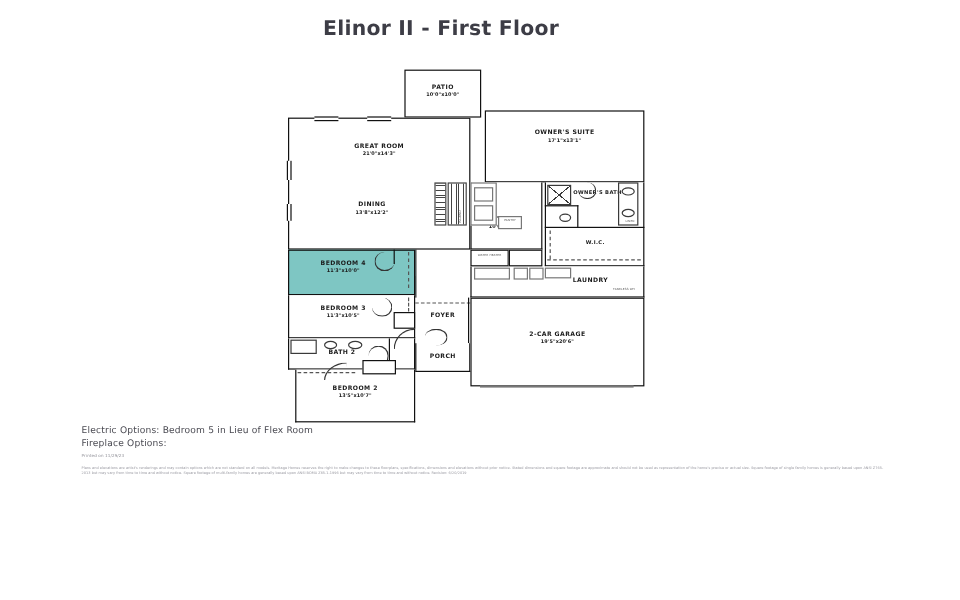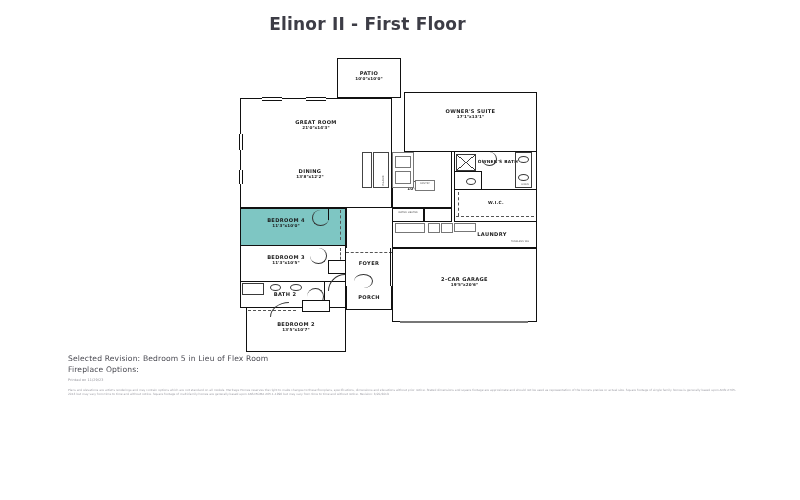--- a/index.html
+++ b/index.html
@@ -343,21 +343,21 @@
       <span class="dim">13'5"x10'7"</span>
     </div>
     <div class="swing tl" style="left:38px; top:250px; width:18px; height:14px;"></div>
     <div class="room thin" style="left:70px; top:248px; width:28px; height:12px;"></div>
     <div class="wall dash-h" style="left:16px; top:258px; width:48px;"></div>
 
   </div>
 
   <div id="options">
     <div class="optline">
-      <span>Selected Revision:</span>
+      <span>Electric Options:</span>
       <span>Bedroom 5 in Lieu of Flex Room</span>
     </div>
     <div class="optline">
       <span>Fireplace Options:</span>
     </div>
   </div>
 
   <div id="printed">Printed on 11/29/23</div>
 
   <div id="disclaimer">Plans and elevations are artist's renderings and may contain options which are not standard on all models. Meritage Homes reserves the right to make changes to these floorplans, specifications, dimensions and elevations without prior notice. Stated dimensions and square footage are approximate and should not be used as representation of the home's precise or actual size. Square footage of single family homes is generally based upon ANSI Z765-2013 but may vary from time to time and without notice. Square footage of multi-family homes are generally based upon ANSI BOMA Z65.1-1996 but may vary from time to time and without notice. Revision: 6/20/2019</div>

